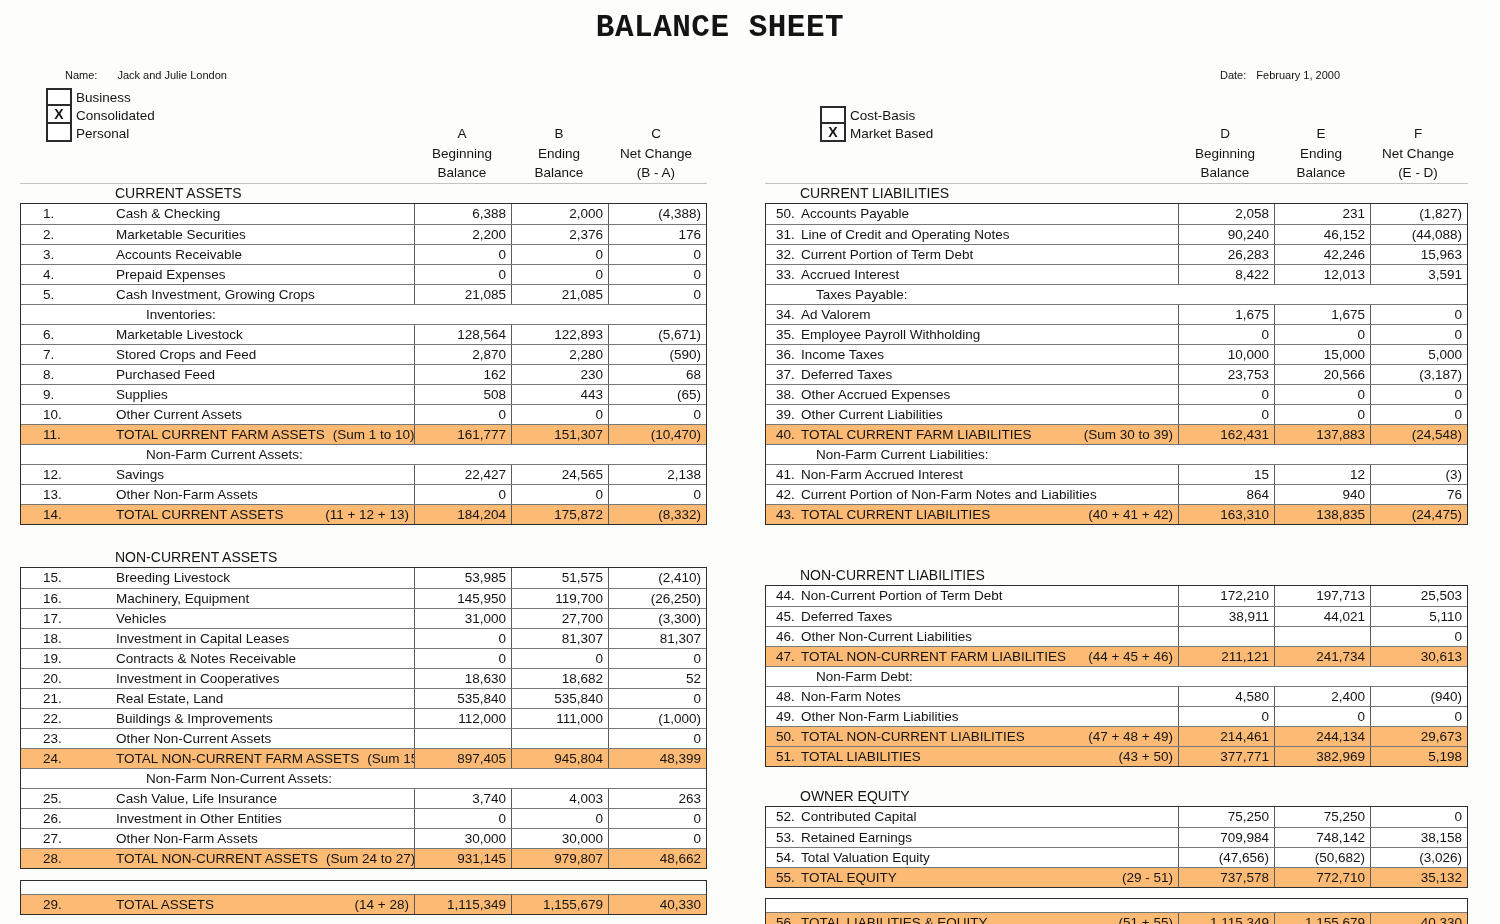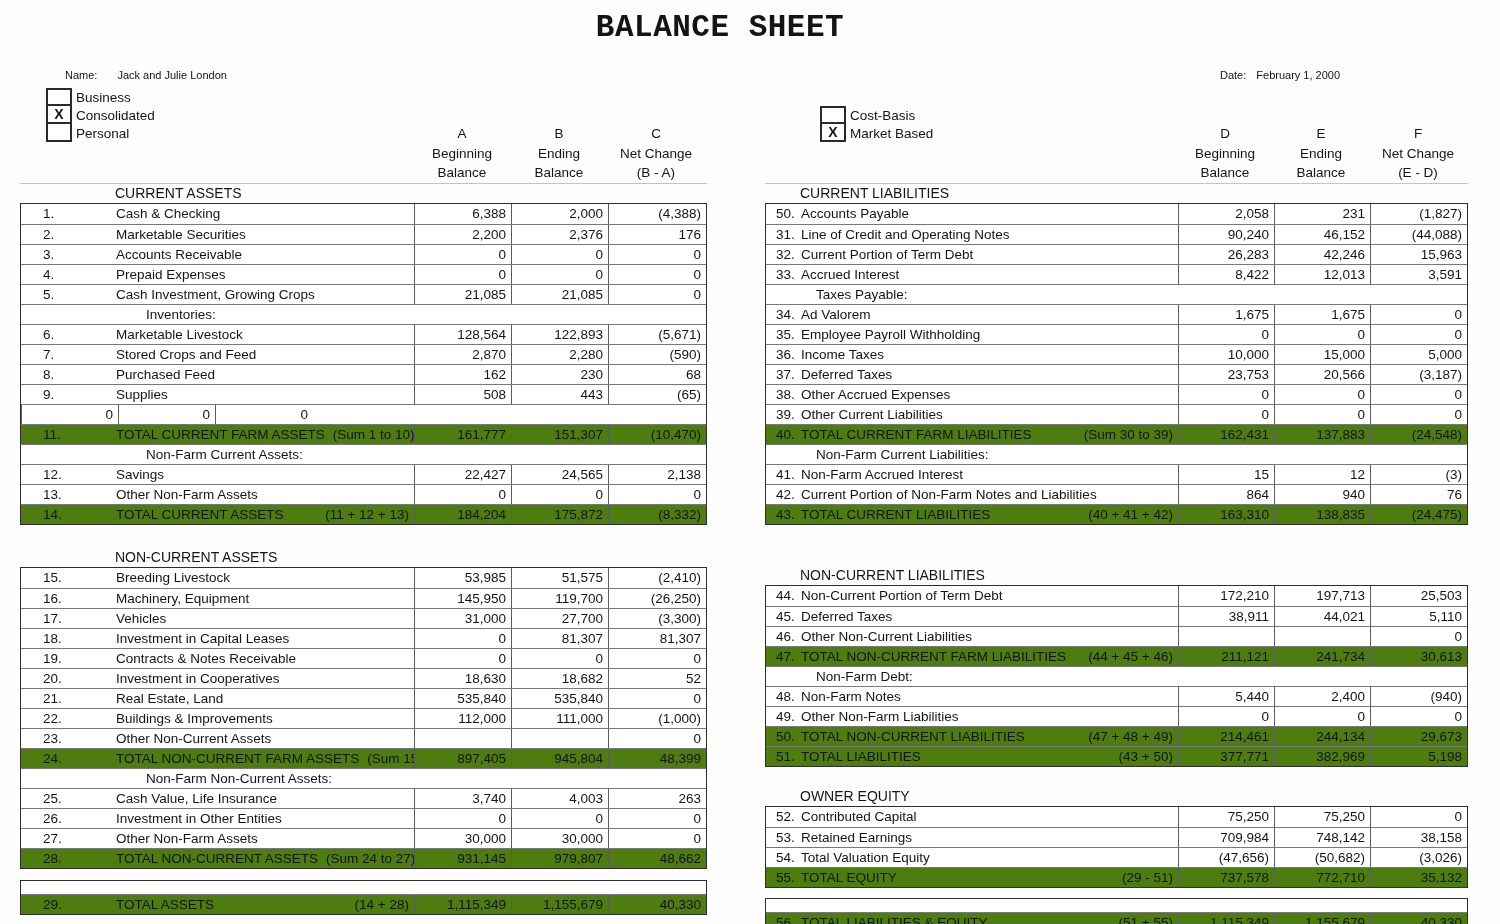--- a/index.html
+++ b/index.html
@@ -44,21 +44,21 @@
     --labw:412px;--c1:96px;--c2:96px;--c3:97px;}
 
   .sec-head{
     font-weight:400;font-size:14px;height:19px;line-height:18px;
     padding-left:var(--head-ind);white-space:nowrap;
   }
   .sec:first-child .sec-head{border-top:1px solid #c3c3c0;}
   .tbl{border:1px solid #2d2d2d;background:#fff;}
   .row{display:flex;height:20px;box-sizing:border-box;font-size:13.5px;line-height:19px;}
   .row + .row{border-top:1px solid #787878;}
-  .row.total{background:#4d7c0f;}
+  .row.total{background:#fdba74;}
   .row.spacer{height:13px;background:#fff;}
   .c-label{width:var(--labw);box-sizing:border-box;display:flex;padding-right:5px;overflow:hidden;}
   .rn{flex:none;box-sizing:border-box;padding-left:var(--num-ind);width:var(--lab-ind);}
   .rl{white-space:nowrap;}
   .note{margin-left:auto;white-space:nowrap;padding-left:8px;}
   .c-num{box-sizing:border-box;border-left:1px solid #5c5c5c;text-align:right;padding-right:5px;white-space:nowrap;}
   .n1{width:var(--c1);} .n2{width:var(--c2);} .n3{width:var(--c3);}
   .c-full{width:100%;box-sizing:border-box;padding-left:var(--sub-ind);white-space:nowrap;}
 </style>
 </head>
@@ -214,20 +214,24 @@
         <div class="row item">
           <div class="c-label">
             <div class="rn">9.</div>
             <div class="rl">Supplies</div>
           </div>
           <div class="c-num n1">508</div>
           <div class="c-num n2">443</div>
           <div class="c-num n3">(65)</div>
         </div>
         <div class="row item">
+          <div class="c-label">
+            <div class="rn">10.</div>
+            <div class="rl">Other Current Assets</div>
+          </div>
           <div class="c-num n1">0</div>
           <div class="c-num n2">0</div>
           <div class="c-num n3">0</div>
         </div>
         <div class="row total">
           <div class="c-label">
             <div class="rn">11.</div>
             <div class="rl">TOTAL CURRENT FARM ASSETS</div>
             <div class="note">(Sum 1 to 10)</div>
           </div>
@@ -601,21 +605,21 @@
           <div class="c-num n3">30,613</div>
         </div>
         <div class="row subhead">
           <div class="c-full">Non-Farm Debt:</div>
         </div>
         <div class="row item">
           <div class="c-label">
             <div class="rn">48.</div>
             <div class="rl">Non-Farm Notes</div>
           </div>
-          <div class="c-num n1">5,440</div>
+          <div class="c-num n1">4,580</div>
           <div class="c-num n2">2,400</div>
           <div class="c-num n3">(940)</div>
         </div>
         <div class="row item">
           <div class="c-label">
             <div class="rn">49.</div>
             <div class="rl">Other Non-Farm Liabilities</div>
           </div>
           <div class="c-num n1">0</div>
           <div class="c-num n2">0</div>

